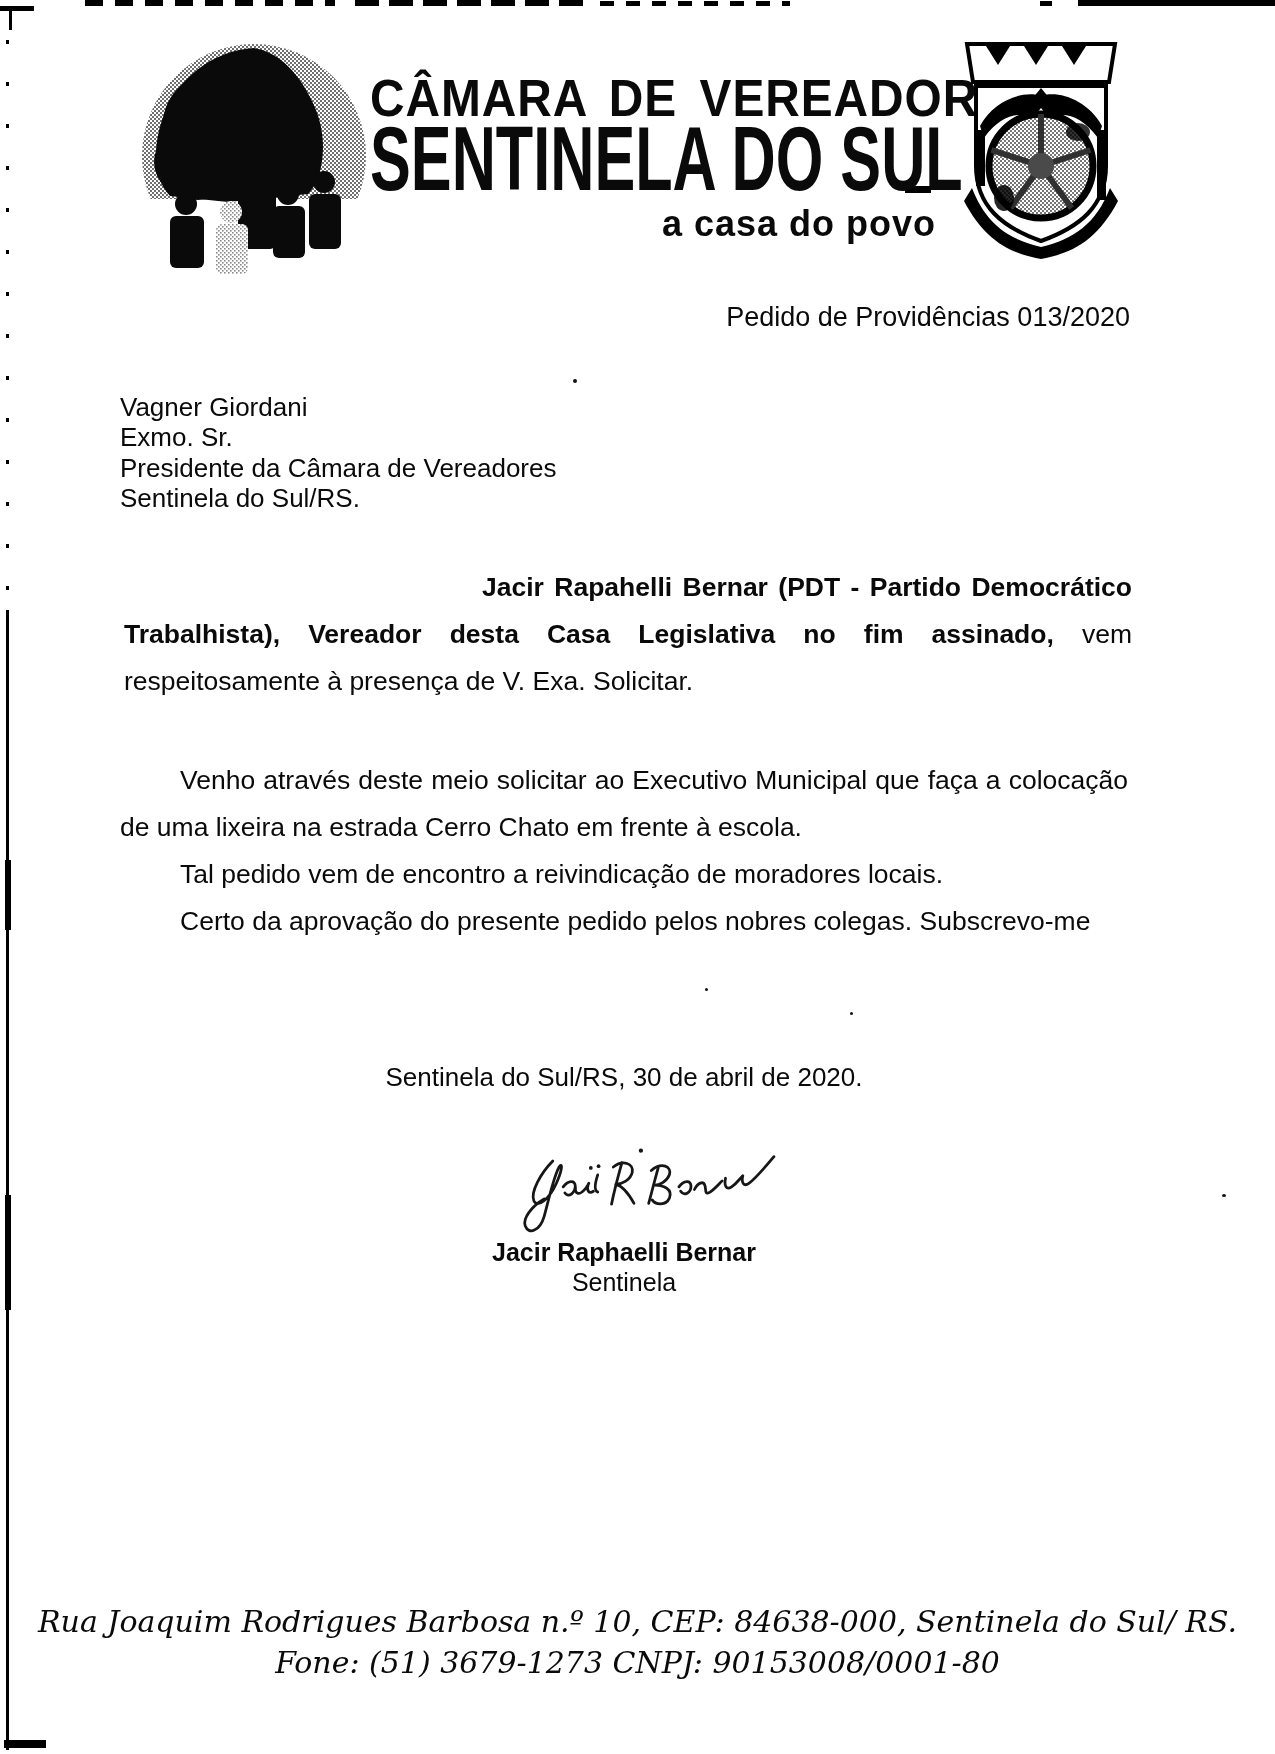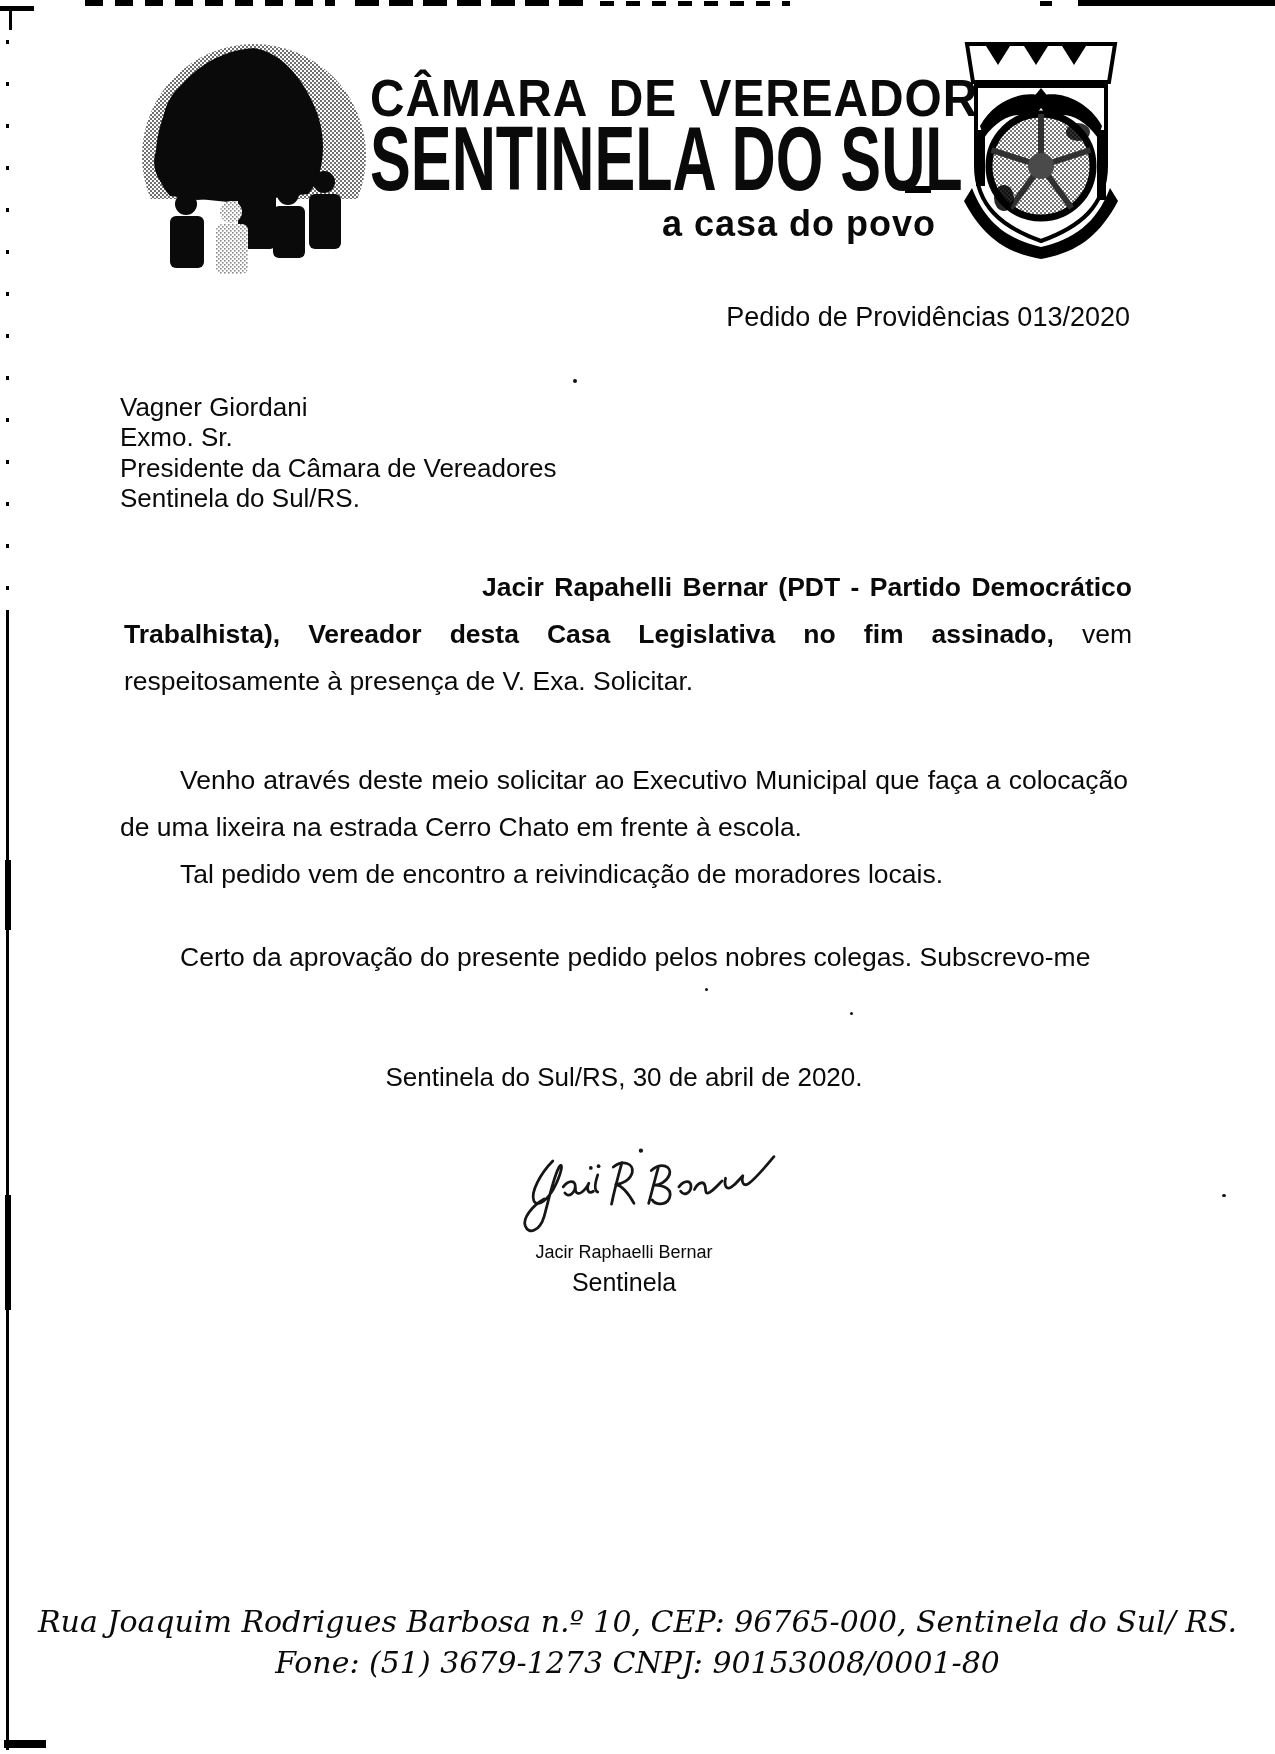--- a/index.html
+++ b/index.html
@@ -35,28 +35,28 @@
   .addressee { position:absolute; left:120px; top:392px; font-size:26px; line-height:30.4px; }
   .para-intro {
     position:absolute; left:120px; top:560px; width:1008px; margin:4px;
     font-size:26.5px; line-height:47px; text-align:justify; text-indent:358px;
   }
   .bold { font-weight:bold; }
   .body-block { position:absolute; left:120px; top:757px; width:1008px; }
   .body-block p {
     margin:0; font-size:26.5px; line-height:47px; text-align:justify; text-indent:60px;
   }
-  .body-block p.gap-above { margin-top:36px; }
+  .body-block p.gap-above { }
   .date-line {
     position:absolute; left:120px; top:1062px; width:1008px;
     text-align:center; font-size:26px;
   }
   .signature-svg { position:absolute; left:478px; top:1142px; }
   .sig-block { position:absolute; left:120px; top:1238px; width:1008px; text-align:center; }
-  .sig-name { font-weight:normal; font-size:18px; line-height:29px; }
+  .sig-name { font-weight:bold; font-size:25px; line-height:29px; }
   .sig-role { font-size:25px; line-height:31px; }
 
   
   .page-footer {
     position:absolute; left:0; top:1601px; width:1275px; text-align:center;
     font-family:"DejaVu Serif", serif; font-style:italic;
     font-size:30px; line-height:41px; letter-spacing:0px;
   }
 
   
@@ -221,17 +221,17 @@
     <circle cx="97" cy="28" r="2.2" fill="#161616"></circle>
     <circle cx="146" cy="10" r="2.5" fill="#161616"></circle>
   </svg>
 
   <div class="sig-block">
     <div class="sig-name">Jacir Raphaelli Bernar</div>
     <div class="sig-role">Sentinela</div>
   </div>
 
   <footer class="page-footer">
-    <div>Rua Joaquim Rodrigues Barbosa n.º 10, CEP: 96765-000, Sentinela do Sul/ RS.</div>
+    <div>Rua Joaquim Rodrigues Barbosa n.º 10, CEP: 84638-000, Sentinela do Sul/ RS.</div>
     <div>Fone: (51) 3679-1273 CNPJ: 90153008/0001-80</div>
   </footer>
 
 </div>
 
 </body></html>

